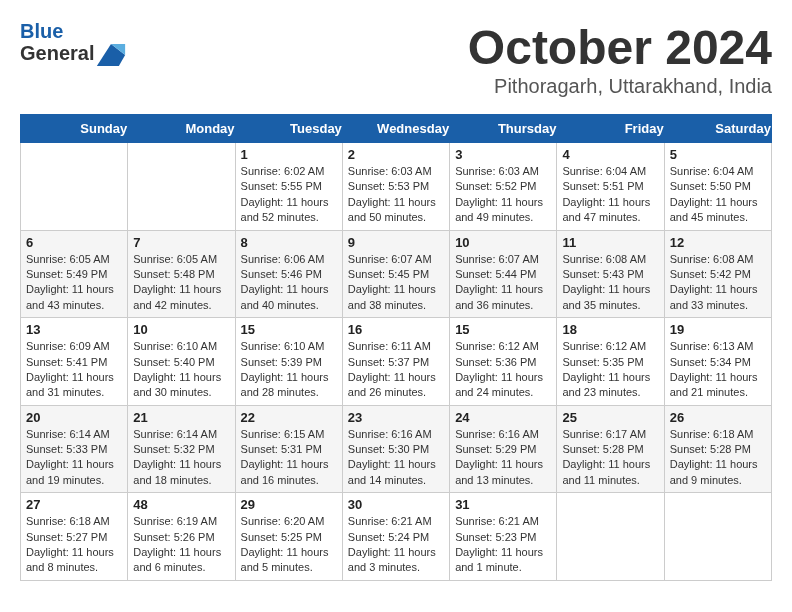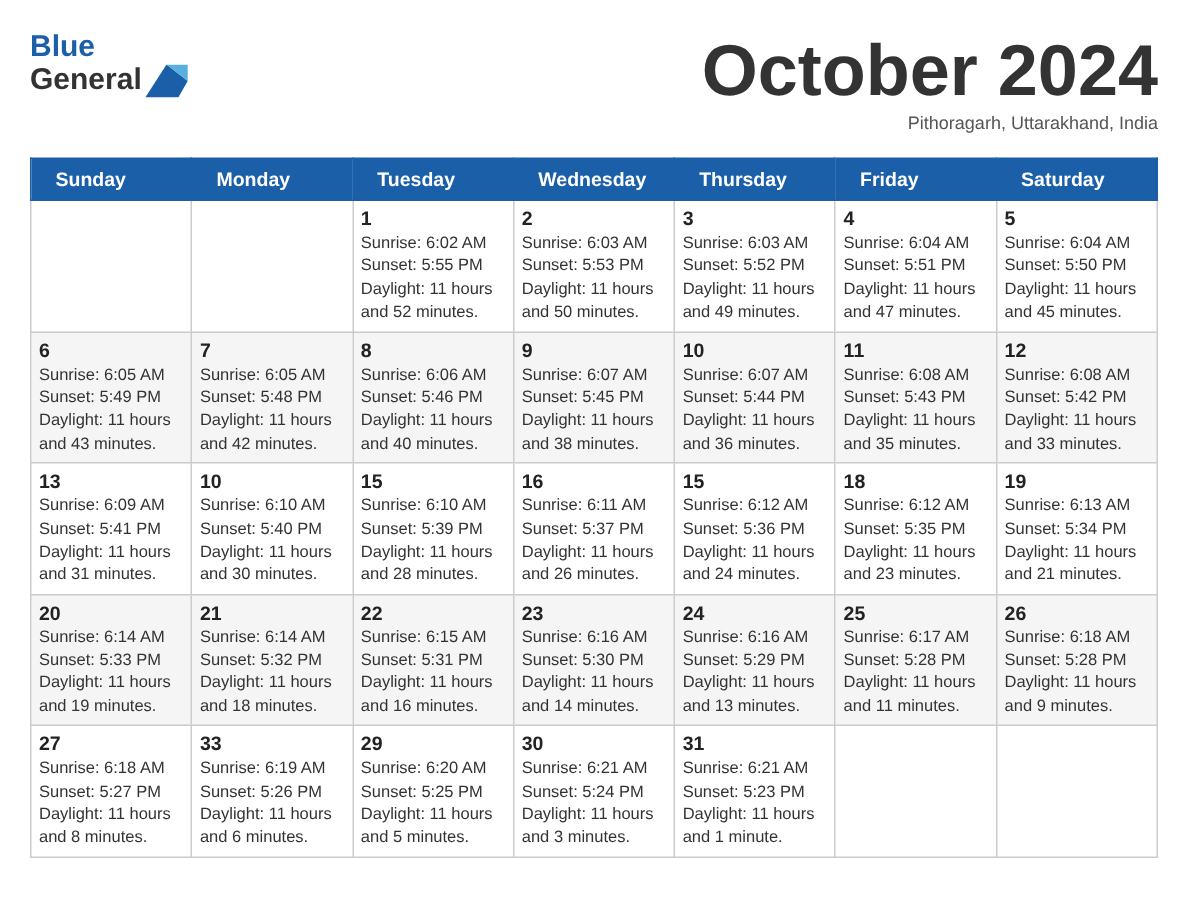--- a/index.html
+++ b/index.html
@@ -28,33 +28,33 @@
     .title-area {
       text-align: right;
     }
     .calendar-title {
       font-size: 48px;
       font-weight: bold;
       color: #333;
       margin-left: 34px;
     }
     .calendar-subtitle {
-      font-size: 12px;
+      font-size: 20px;
       color: #555;
     }
     table {
       width: 100%;
       border-collapse: collapse;
       font-size: 11px;
     }
     thead tr th {
       background-color: #1a5fa8;
       color: #fff;
-      padding: 6px 16px;
-      text-align: left;
+      padding: 6px 0;
+      text-align: right;
       font-size: 13px;
       font-weight: bold;
       border: 1px solid #1a5fa8;
     }
     tbody tr td {
       border: 1px solid #ccc;
       vertical-align: top;
       padding: 4px 5px;
       width: 107px;
       min-height: 70px;
@@ -226,21 +226,21 @@
           <span class="day-number">26</span>
           <div class="day-info">Sunrise: 6:18 AM<br>Sunset: 5:28 PM<br>Daylight: 11 hours and 9 minutes.</div>
         </td>
       </tr>
       <tr>
         <td>
           <span class="day-number">27</span>
           <div class="day-info">Sunrise: 6:18 AM<br>Sunset: 5:27 PM<br>Daylight: 11 hours and 8 minutes.</div>
         </td>
         <td>
-          <span class="day-number">33</span>
+          <span class="day-number">48</span>
           <div class="day-info">Sunrise: 6:19 AM<br>Sunset: 5:26 PM<br>Daylight: 11 hours and 6 minutes.</div>
         </td>
         <td>
           <span class="day-number">29</span>
           <div class="day-info">Sunrise: 6:20 AM<br>Sunset: 5:25 PM<br>Daylight: 11 hours and 5 minutes.</div>
         </td>
         <td>
           <span class="day-number">30</span>
           <div class="day-info">Sunrise: 6:21 AM<br>Sunset: 5:24 PM<br>Daylight: 11 hours and 3 minutes.</div>
         </td>

